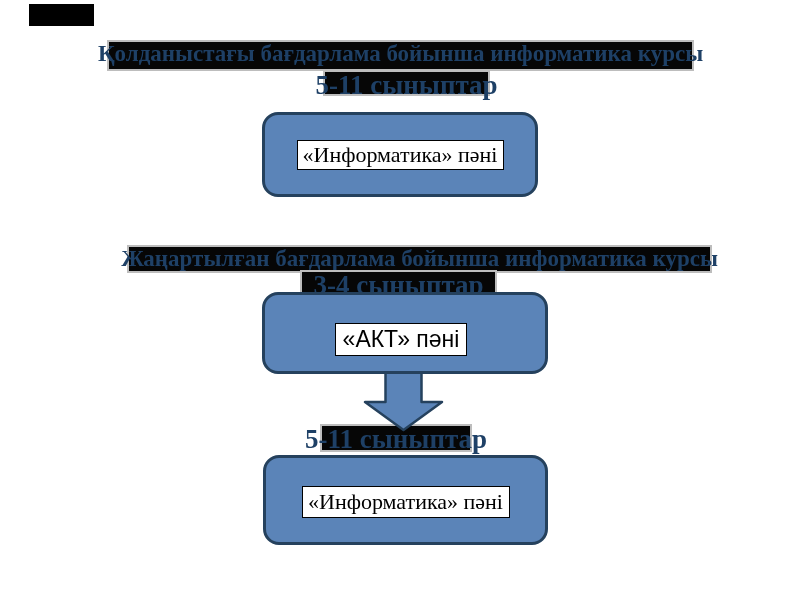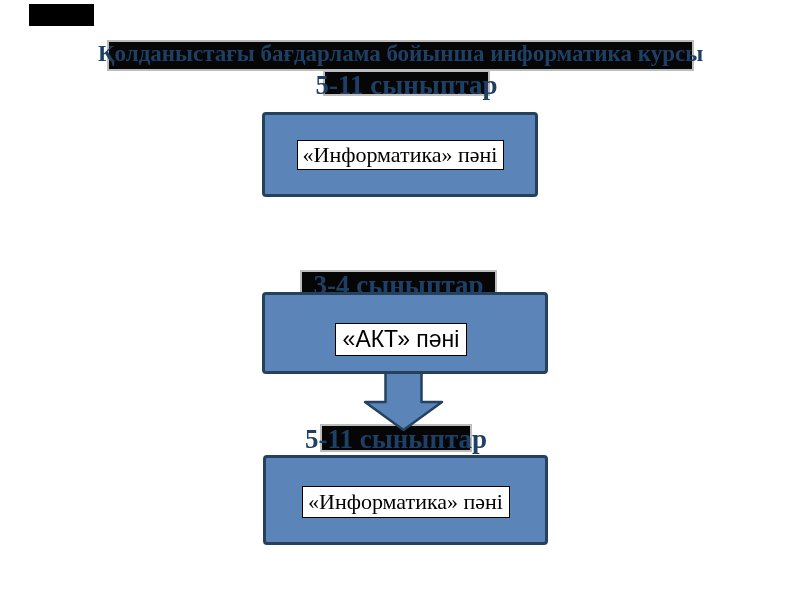--- a/index.html
+++ b/index.html
@@ -47,21 +47,21 @@
 
   .bar-cur-title { left: 107px; top: 40px;  width: 587px; height: 31px; }
   .bar-cur-sub   { left: 323px; top: 70px;  width: 167px; height: 26px; }
   .bar-upd-title { left: 127px; top: 245px; width: 585px; height: 28px; }
   .bar-upd-sub   { left: 300px; top: 270px; width: 197px; height: 25px; }
   .bar-grades    { left: 320px; top: 424px; width: 152px; height: 28px; }
 
   .blue-box {
     background: var(--box-fill);
     border: 3px solid var(--box-border);
-    border-radius: 4px;
+    border-radius: 16px;
     display: flex; align-items: center; justify-content: center;
   }
   .box-current { left: 262px; top: 112px; width: 276px; height: 85px; }
   .box-akt     { left: 262px; top: 292px; width: 286px; height: 82px; }
   .box-bottom  { left: 263px; top: 455px; width: 285px; height: 90px; }
 
   .label-strip {
     background: var(--label-background);
     border: 1.5px solid var(--label-border);
     color: var(--label-text);
@@ -90,20 +90,23 @@
 
   <div class="abs corner-rect"></div>
 
   <div class="abs black-bar title-main bar-cur-title">
     <span>Қолданыстағы бағдарлама бойынша информатика курсы</span>
   </div>
   <div class="abs black-bar title-sub bar-cur-sub">
     <span>5-11 сыныптар</span>
   </div>
 
+  <div class="abs black-bar title-main bar-upd-title">
+    <span>Жаңартылған бағдарлама бойынша информатика курсы</span>
+  </div>
   <div class="abs black-bar title-sub bar-upd-sub">
     <span>3-4 сыныптар</span>
   </div>
   <div class="abs black-bar title-sub bar-grades">
     <span>5-11 сыныптар</span>
   </div>
 
   <svg class="abs arrow-svg" viewBox="0 0 86 66">
     <polygon class="arrow-shape" points="25.5,2 61.5,2 61.5,34 82,34 43.5,62 5,34 25.5,34"></polygon>
   </svg>

